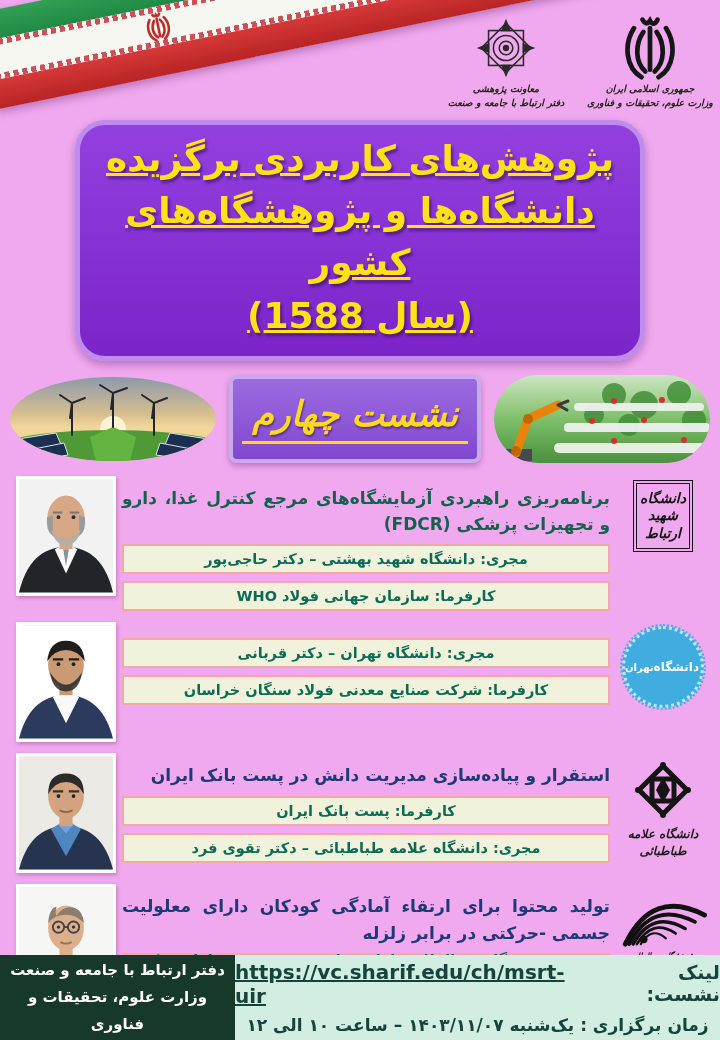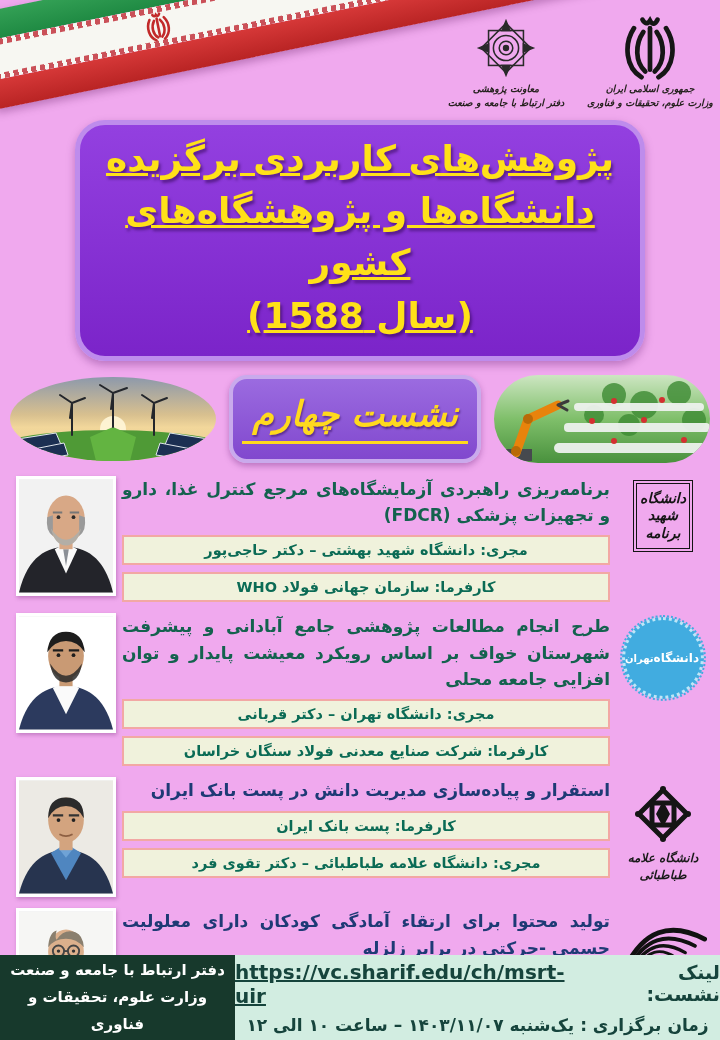--- a/index.html
+++ b/index.html
@@ -54,36 +54,36 @@
   
   .mid-band {
     margin-top:12px; padding:0 10px; height:92px;
     display:flex; align-items:center; justify-content:space-between;
   }
   .eco-img { width:206px; height:84px; border-radius:50%; overflow:hidden; flex:none; }
   .green-img { width:216px; height:88px; border-radius:46px; overflow:hidden; flex:none; }
   .session-box {
     width:252px; height:88px; flex:none;
     background:linear-gradient(#9B6BE0,#8148CE);
-    border:4px solid #C9AAEC; border-radius:18px;
+    border:4px solid #C9AAEC; border-radius:8px;
     display:flex; align-items:center; justify-content:center;
     box-shadow:0 3px 6px rgba(90,20,110,.35);
   }
   .session-box .slabel {
     direction:rtl; color:#FFD91E; font-weight:bold; font-style:italic; font-size:35px;
     border-bottom:3px solid #FFD91E; padding:0 10px 7px;
     text-shadow:1px 2px 2px rgba(40,0,70,.45);
   }
 
   
   .projects { padding:0 10px; }
   .project { display:flex; align-items:flex-start; margin-top:11px; }
   .photo { flex:none; width:100px; height:120px; border:3px solid #fff; background:#f4f4f4;
            box-shadow:1px 2px 4px rgba(90,20,90,.3); margin-left:6px; }
-  .pcontent { flex:1; direction:rtl; padding:0 6px; }
+  .pcontent { flex:1; direction:rtl; padding:0 6px;margin-top:9px; }
   .ptitle { font-weight:bold; font-size:17px; line-height:1.55; text-align:justify; text-align-last:right; }
   .ptitle.green { color:#14624E; }
   .ptitle.navy  { color:#1E3A75; }
   .bar {
     margin-top:7px; height:30px; background:#F0F2DC; border:2px solid #F2A8A4;
     display:flex; align-items:center; justify-content:center;
     font-weight:bold; font-size:14.5px; color:#0B6B55;
   }
   .plogo { flex:none; width:94px; display:flex; flex-direction:column; align-items:center; padding-top:4px; }
 
@@ -288,42 +288,41 @@
     </div>
     <div class="pcontent">
       <div class="ptitle green">برنامه‌ریزی راهبردی آزمایشگاه‌های مرجع کنترل غذا، دارو و تجهیزات پزشکی (FDCR)</div>
       <div class="bar">مجری: دانشگاه شهید بهشتی – دکتر حاجی‌پور</div>
       <div class="bar">کارفرما: سازمان جهانی فولاد WHO</div>
     </div>
     <div class="plogo">
       <div class="sbu-frame">
         <div>دانشگاه</div>
         <div>شهید</div>
-        <div>برنامه</div>
+        <div>ارتباط</div>
       </div>
     </div>
   </div>
 
   <div class="project">
     <div class="photo">
       <svg width="94" height="114" viewBox="0 0 100 120">
         <rect width="100" height="120" fill="#ffffff"></rect>
         <path d="M0,120 C10,82 30,75 50,73 C70,75 90,82 100,120 Z" fill="#2c3a5e"></path>
         <path d="M36,76 L50,104 L64,76 L57,72 L43,72 Z" fill="#fafafa"></path>
         <rect x="43" y="60" width="14" height="14" fill="#c99a74"></rect>
         <ellipse cx="50" cy="42" rx="19" ry="24" fill="#c99a74"></ellipse>
         <path d="M30,38 q2,-22 20,-22 q18,0 20,22 q-8,-12 -20,-12 q-12,0 -20,12 Z" fill="#1d1d1d"></path>
         <path d="M33,50 q17,26 34,0 q-3,20 -17,20 q-14,0 -17,-20 Z" fill="#2a2a2a" opacity=".85"></path>
         <circle cx="42" cy="41" r="2" fill="#1e1e1e"></circle>
           <circle cx="58" cy="41" r="2" fill="#1e1e1e"></circle>
         <path d="M36,36 h11 M53,36 h11" stroke="#1d1d1d" stroke-width="2.4"></path>
       </svg>
     </div>
     <div class="pcontent">
-      <div class="ptitle green">طرح انجام مطالعات پژوهشی جامع آبادانی و پیشرفت شهرستان خواف بر اساس رویکرد معیشت پایدار و توان افزایی جامعه محلی</div>
       <div class="bar">مجری: دانشگاه تهران – دکتر قربانی</div>
       <div class="bar">کارفرما: شرکت صنایع معدنی فولاد سنگان خراسان</div>
     </div>
     <div class="plogo">
       <div class="ut-circle">
         <span class="t1">تهران</span>
         <span class="t2">دانشگاه</span>
         <svg width="54" height="26" viewBox="0 0 54 26">
           <g stroke="#fff" stroke-width="2" fill="none" stroke-linecap="round">
             <path d="M27,4 C17,2 8,6 3,14 M27,8 C19,7 12,10 8,17 M27,12 C21,12 16,14 13,19"></path>

